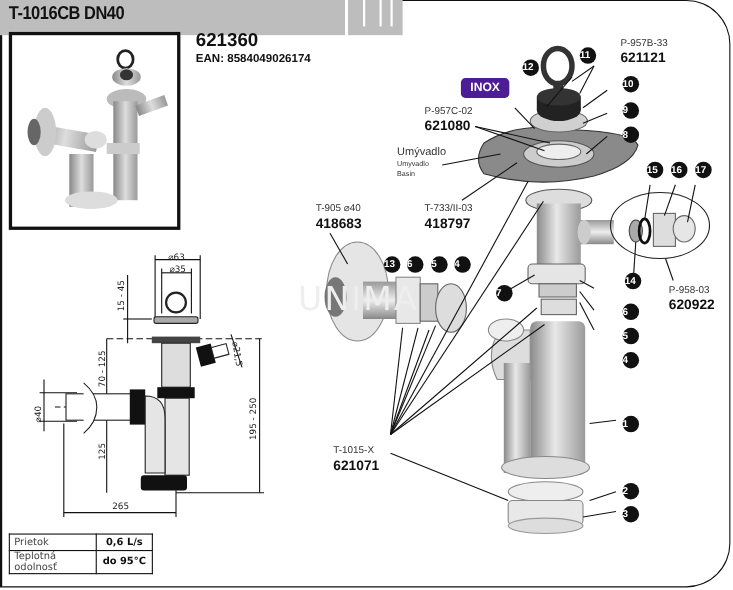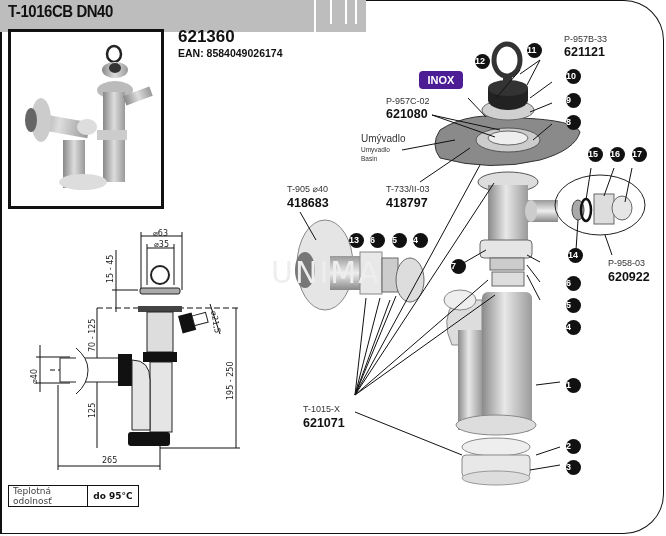--- a/index.html
+++ b/index.html
@@ -211,20 +211,24 @@
 <span class="dim rot" style="left:106px;top:283px">15 - 45</span>
 <span class="dim rot" style="left:88px;top:352px">70 - 125</span>
 <span class="dim rot" style="left:30px;top:384px">⌀40</span>
 <span class="dim rot" style="left:88px;top:418px">125</span>
 <span class="dim rot" style="left:226px;top:400px">195 - 250</span>
 <span class="dim" style="left:102px;top:456px">265</span>
 <span class="dim" style="left:218px;top:310px;transform:rotate(80deg);transform-origin:left top">⌀21,5</span>
 
 <table class="specs">
   <tbody>
+      <tr>
+        <td class="k">Prietok</td>
+        <td class="v">0,6 L/s</td>
+      </tr>
   <tr>
         <td class="k">Teplotná odolnosť</td>
         <td class="v">do 95°C</td>
       </tr>
 </tbody>
   </table>
 
 <div class="inox">INOX</div>
 <span class="lbl" style="left:564px;top:34px">P-957B-33</span>
 <span class="num" style="left:564px;top:45px">621121</span>

